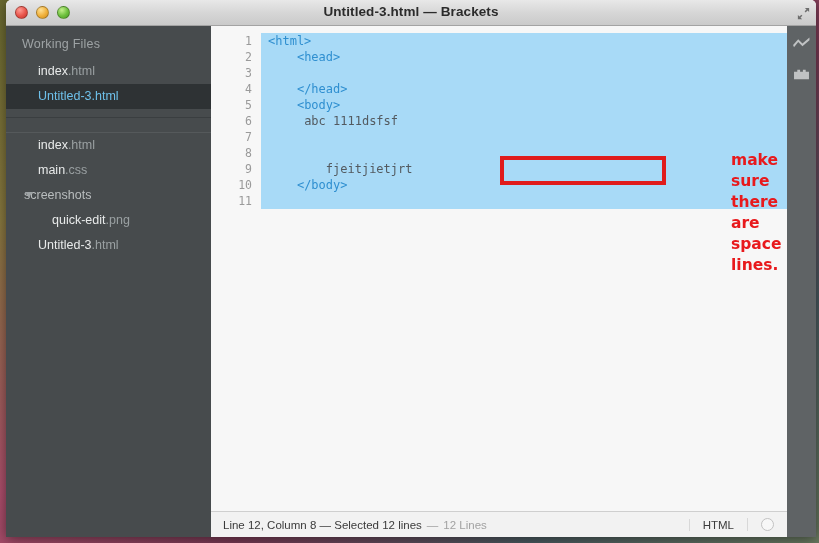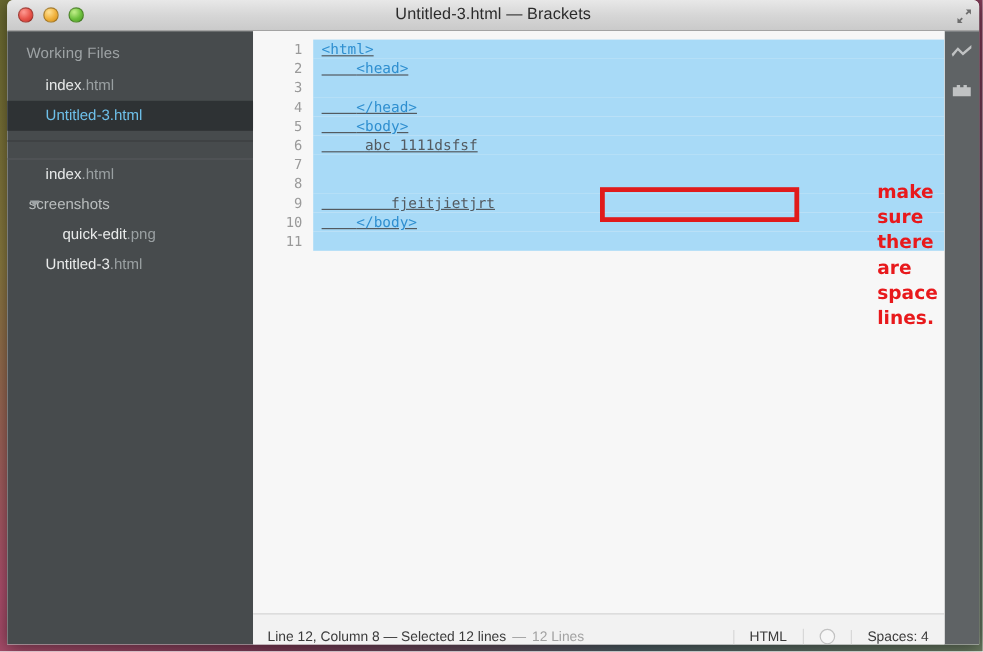--- a/index.html
+++ b/index.html
@@ -62,20 +62,21 @@
   .light.red    { background: radial-gradient(circle at 35% 28%, #ff9b93 0%, #e8544a 55%, #c1342c 100%); }
   .light.yellow { background: radial-gradient(circle at 35% 28%, #ffe194 0%, #f0b03a 55%, #cc8c1c 100%); }
   .light.green  { background: radial-gradient(circle at 35% 28%, #c3f08b 0%, #6cbf3c 55%, #4b9925 100%); }
 
   #window-title {
     position: absolute; left: 0; right: 0; top: 4px;
     text-align: center;
     font-size: 13.5px;
     color: #2b2b2b;
     letter-spacing: .1px;
+    font-weight: bold;
   }
   #fullscreen-btn {
     position: absolute; right: 4px; top: 4px;
     width: 18px; height: 18px;
     display: flex; align-items: center; justify-content: center;
     cursor: pointer;
   }
 
   
   #body-row {
@@ -188,21 +189,20 @@
     font-family: "DejaVu Sans Mono", "Liberation Mono", monospace;
     font-size: 11.5px;
     user-select: none;
   }
   .code-text {
     flex: 1 1 auto;
     white-space: pre;
     color: #535a60;
     padding-left: 7px;
     position: relative;
-    text-decoration: underline;
   }
   .code-line.sel .code-text { background: #a8daf7; }
   .code-line.sel-partial .code-text { background: transparent; }
   .code-line.sel-partial .code-text .hl { background: #a8daf7; }
   .tag { color: #2f8fd0; }
 
   
   #annot-box {
     position: absolute;
     left: 289px; top: 130px;
@@ -222,21 +222,21 @@
     margin-left: 24px;
   }
 
   
   #statusbar {
     flex: 0 0 26px;
     height: 26px;
     background: #f2f2f2;
     border-top: 1px solid #cfcfcf;
     display: flex;
-    align-items: flex-end;
+    align-items: center;
     font-size: 11.5px;
     color: #3b3b3b;
   }
   #status-left {
     flex: 1 1 auto;
     display: flex; align-items: center;
     padding-left: 12px;
     gap: 5px;
     white-space: nowrap;
   }
@@ -308,20 +308,23 @@
 
         <div id="working-files-divider"></div>
         <div style="height:14px"></div>
         <div id="working-files-divider2"></div>
 
 
         <div class="tree-row">
           <span class="base">index</span><span class="ext">.html</span>
         </div>
 
+        <div class="tree-row">
+          <span class="base">main</span><span class="ext">.css</span>
+        </div>
 
         <div class="tree-row folder">
           <span class="disclosure"></span>
           <span class="base">screenshots</span>
         </div>
 
         <div class="tree-row indent">
           <span class="base">quick-edit</span><span class="ext">.png</span>
         </div>
 
@@ -388,21 +391,20 @@
         <div id="statusbar">
           <div id="status-left">
             <span>Line 12, Column 8 — Selected 12 lines</span>
             <span id="status-lines-dim">—</span>
             <span id="status-lines-dim2" style="color:#a2a2a2">12 Lines</span>
           </div>
           <div class="status-cell">HTML</div>
           <div class="status-cell">
             <span id="status-indicator-circle"></span>
           </div>
-          <div class="status-cell">Spaces:  4</div>
         </div>
       </div>
 
       <div id="right-toolbar">
         <div class="tb-icon">
           <svg width="19" height="15" viewBox="0 0 20 16">
             <path d="M1 9.5 L6.5 3.5 L11 8 L18.5 1.5 L18.5 4.5 L11 11 L6.5 6.5 L2 12 Z" fill="#c9cbcc"></path>
           </svg>
         </div>
         <div class="tb-icon">

